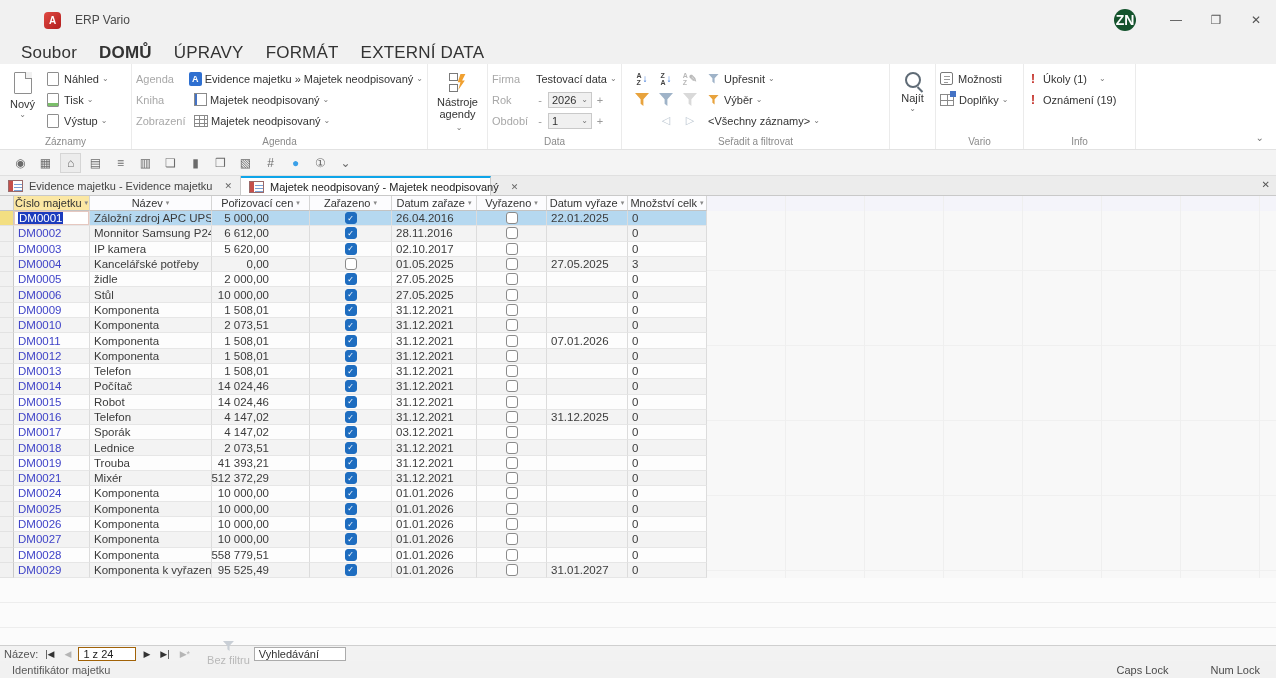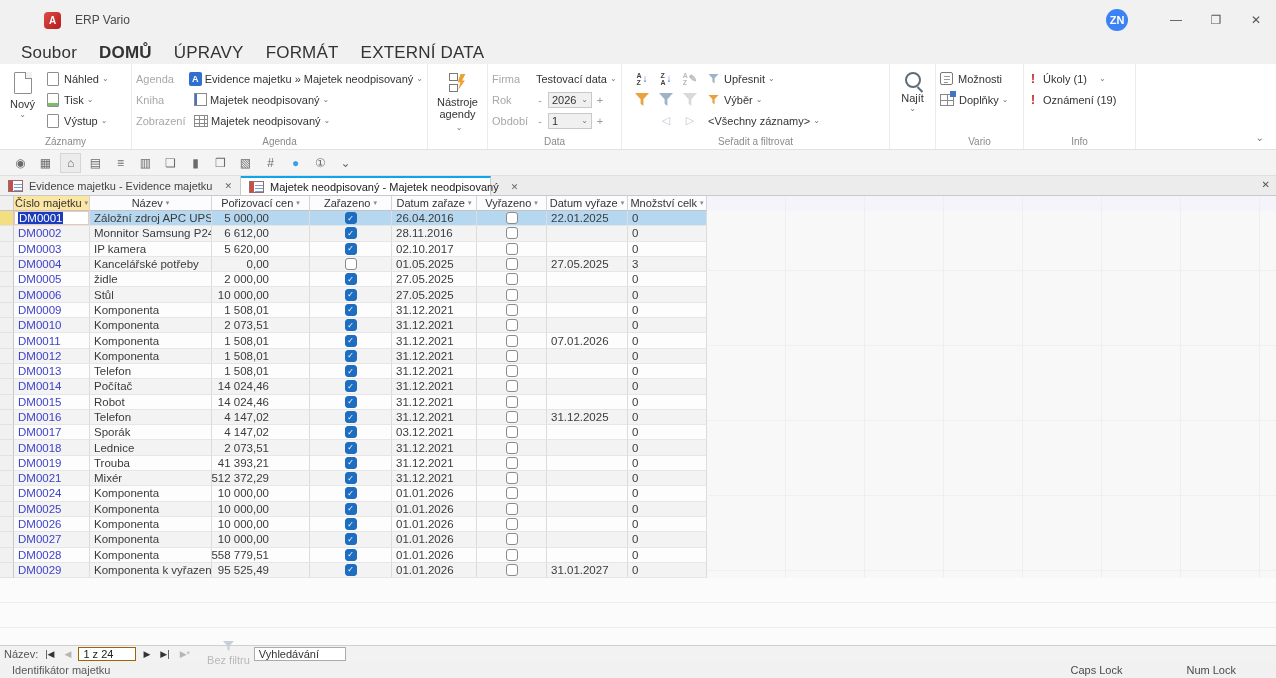--- a/index.html
+++ b/index.html
@@ -4,21 +4,21 @@
 <style>
   * { box-sizing: border-box; margin: 0; padding: 0; }
   html,body { width:1276px; height:678px; overflow:hidden; }
   body { font-family:"Liberation Sans", sans-serif; background:#f0f0f0; color:#333; position:relative; }
 
   
   .titlebar { height:40px; display:flex; align-items:center; background:#f1f1f1; position:relative; }
   .app-icon { width:17px; height:17px; margin-left:44px; border-radius:4px; background:linear-gradient(135deg,#e04a42,#b11d1d); color:#fff; font-size:10px; font-weight:bold; display:flex; align-items:center; justify-content:center; }
   .app-title { margin-left:14px; font-size:12px; color:#4a4a4a; }
   .tb-right { position:absolute; right:0; top:0; height:40px; display:flex; align-items:center; }
-  .avatar { width:22px; height:22px; border-radius:50%; background:#3b82f6; color:#fff; font-size:11px; font-weight:bold; display:flex; align-items:center; justify-content:center; margin-right:28px; }
+  .avatar { width:22px; height:22px; border-radius:50%; background:#14532d; color:#fff; font-size:14px; font-weight:bold; display:flex; align-items:center; justify-content:center; margin-right:20px; }
   .winbtn { width:40px; height:40px; display:flex; align-items:center; justify-content:center; font-size:12px; color:#555; }
 
   
   .menubar { height:24px; display:flex; align-items:flex-start; background:#f1f1f1; padding-left:10px; }
   .menu-item { font-size:17px; color:#333; padding:3px 11px 5px; letter-spacing:.2px; }
   .menu-item.active { font-weight:bold; border-bottom:3px solid #b3251e; padding-bottom:2px; }
 
   
   .ribbon { height:86px; background:#fff; border-bottom:1px solid #e2e2e2; display:flex; position:relative; font-size:11px; }
   .rgroup { position:relative; border-right:1px solid #ebebeb; padding:4px 4px 16px; height:100%; }
@@ -134,21 +134,21 @@
   
   .recordnav { height:16px; background:#f2f2f2; border-top:1px solid #cfcfcf; display:flex; align-items:center; font-size:11px; color:#555; padding-left:4px; gap:4px; }
   .rn-btn { font-size:9px; color:#333; padding:0 3px; }
   .rn-btn.gray { color:#b5b5b5; }
   .rn-box { background:#fff; border:1px solid #a16207; height:14px; width:58px; display:flex; align-items:center; padding:0 4px; font-size:11px; color:#222; }
   .rn-search { background:#fff; border:1px solid #ababab; height:14px; width:92px; display:flex; align-items:center; padding:0 4px; font-size:11px; color:#333; }
   .rn-filter { display:flex; align-items:center; gap:3px; color:#b9b9b9; margin-left:10px;flex-direction:column; }
 
   
   .statusbar { height:17px; background:#f1f1f1; display:flex; align-items:center; font-size:11px; color:#5a5a5a; padding:0 12px; }
-  .sb-right { margin-left:auto; display:flex; gap:64px; margin-right:28px; color:#4a4a4a;align-items:center; }
+  .sb-right { margin-left:auto; display:flex; gap:42px; margin-right:4px; color:#4a4a4a;align-items:center; }
 </style>
 </head>
 <body>
 
 <div class="titlebar">
   <div class="app-icon">A</div>
   <div class="app-title">ERP Vario</div>
   <div class="tb-right">
     <div class="avatar">ZN</div>
     <div class="winbtn">—</div>

